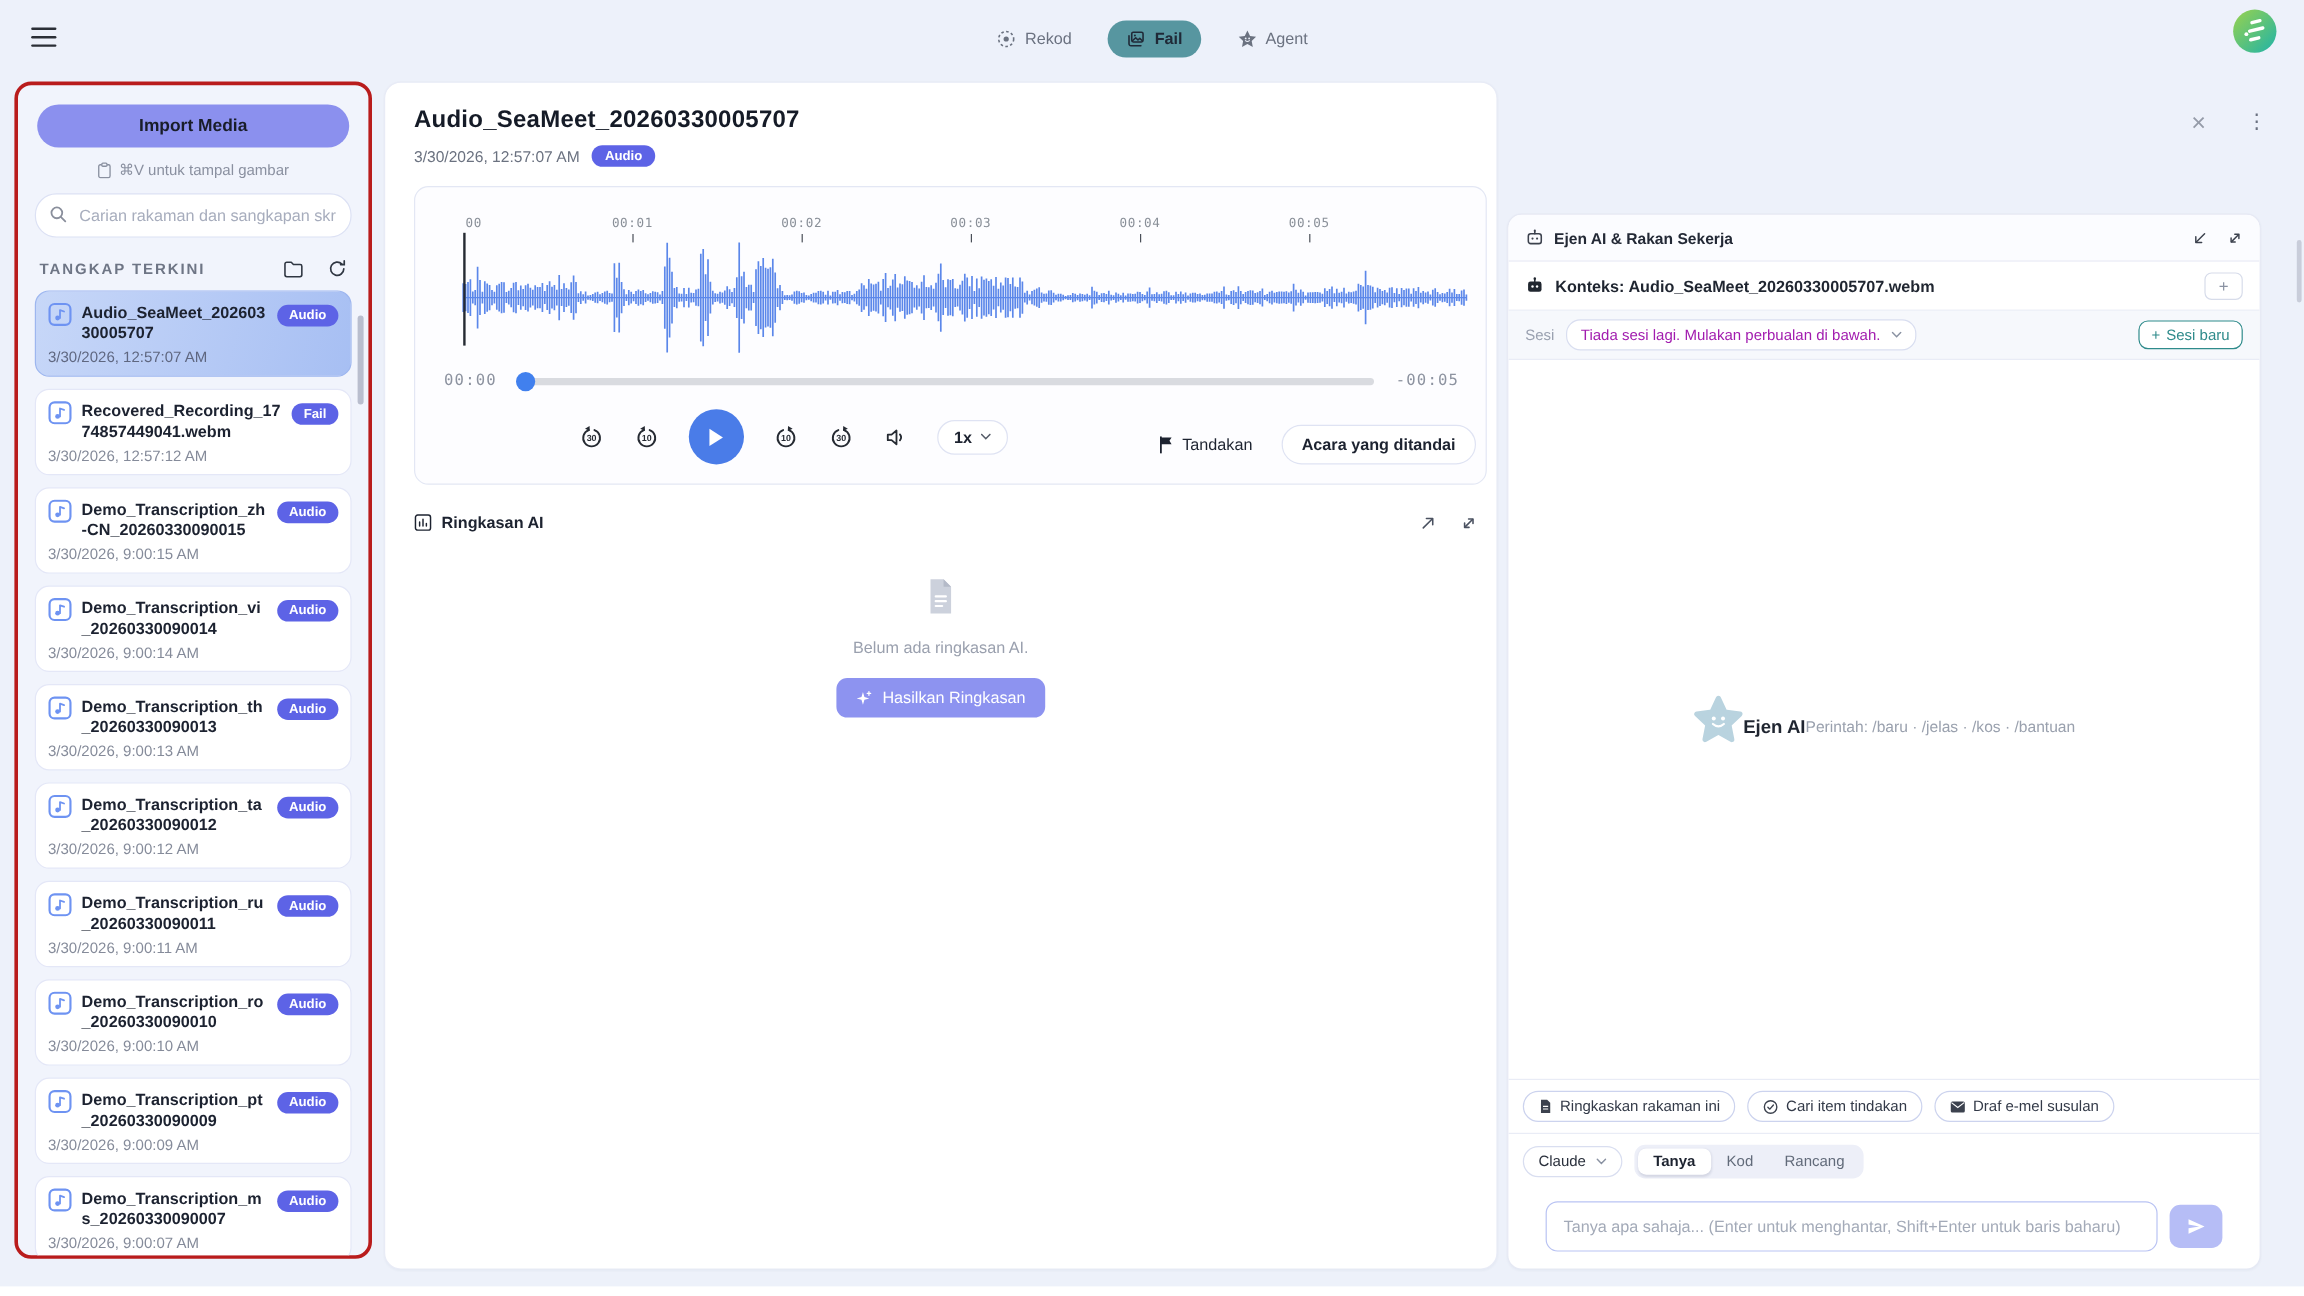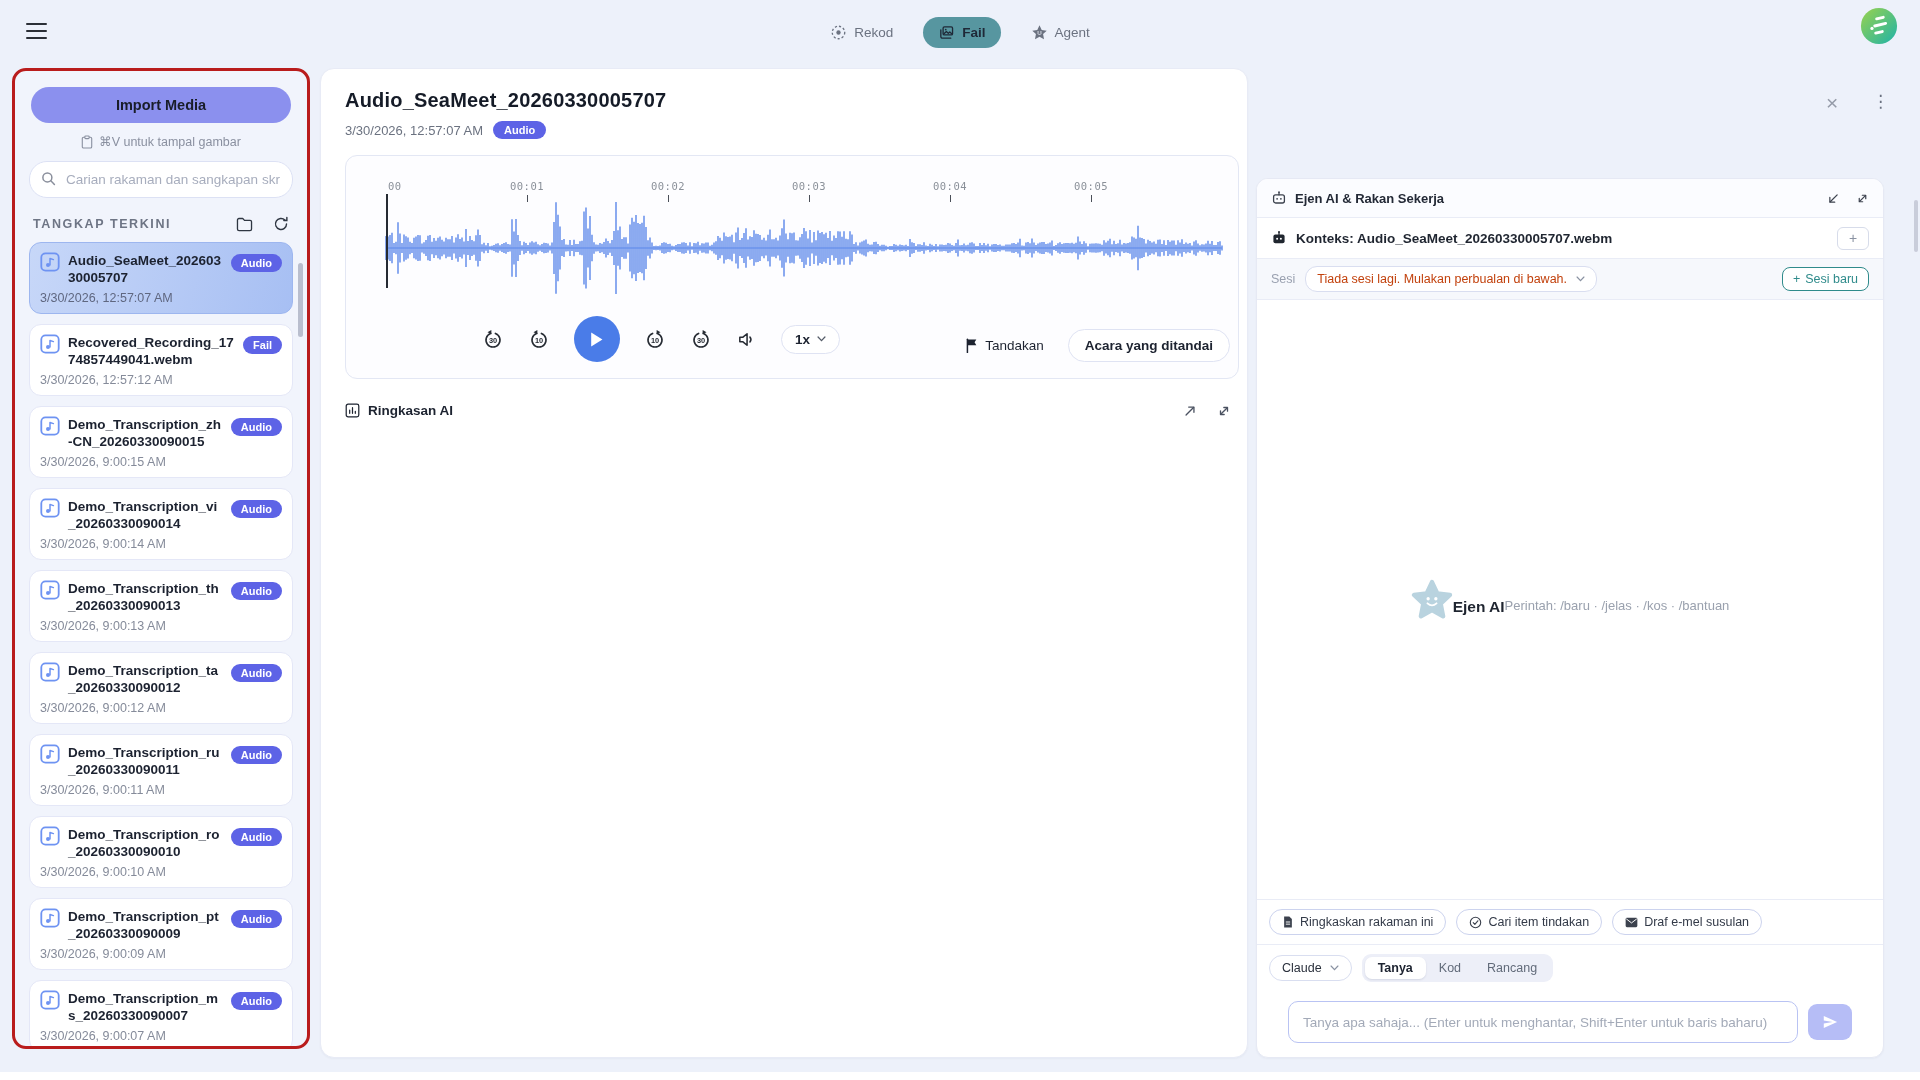--- a/index.html
+++ b/index.html
@@ -89,21 +89,21 @@
   .ap-row{display:flex;align-items:center;padding:0 14px;border-bottom:1px solid #e9ecf6;flex:none;}
   .ap-head{height:38px;background:#fbfcff;gap:8px;}
   .ap-head-title{font-size:13px;font-weight:bold;color:#232936;}
   .ap-head-icons{margin-left:auto;display:flex;gap:16px;color:#3c424e;}
   .ap-head-icons span{cursor:pointer;}
   .ap-context{height:40px;gap:9px;}
   .ap-context-text{font-size:13.5px;font-weight:bold;color:#1f2530;}
   .ap-plus{margin-left:auto;width:32px;height:23px;border:1px solid #d7dcea;border-radius:6px;background:#fff;color:#8a92a2;font-size:14px;display:flex;align-items:center;justify-content:center;cursor:pointer;}
   .ap-session{height:40px;background:#f6f8fc;gap:10px;}
   .ap-session-label{font-size:12.5px;color:#9aa1b0;}
-  .ap-session-select{display:flex;align-items:center;gap:9px;background:#fff;border:1px solid #d9def0;border-radius:12px;padding:5px 11px;font-size:12.5px;color:#c2410c;cursor:pointer;}
+  .ap-session-select{display:flex;align-items:center;gap:9px;background:#fff;border:1px solid #d9def0;border-radius:12px;padding:5px 11px;font-size:12.5px;color:#a21caf;cursor:pointer;}
   .ap-new-session{margin-left:auto;display:flex;align-items:center;gap:5px;border:1px solid var(--accent_teal,#2f8b8b);color:var(--accent_teal,#2f8b8b);border-radius:8px;background:#fff;padding:4px 10px;font-size:12.5px;cursor:pointer;font-family:inherit;}
   .ap-chat{flex:1;display:flex;flex-direction:row;align-items:center;justify-content:center;}
   .ap-empty-title{margin-top:14px;font-size:15.5px;font-weight:bold;color:#1f2530;}
   .ap-empty-cmds{margin-top:12px;font-size:13px;color:#9aa1ae;}
   .ap-chips{display:flex;gap:10px;padding:9px 12px;border-top:1px solid #e9ecf6;flex:none;}
   .chip{display:flex;align-items:center;gap:6px;border:1px solid #ccd3ee;border-radius:16px;background:#fff;padding:5px 12px;font-size:12.5px;color:#333a48;cursor:pointer;font-family:inherit;}
   .chip svg{color:#3c424e;}
   .ap-model-row{display:flex;align-items:center;gap:10px;padding:9px 12px;border-top:1px solid #e9ecf6;flex:none;}
   .provider-pill{display:flex;align-items:center;gap:8px;border:1px solid #d9def0;border-radius:16px;background:#fff;padding:5px 12px;font-size:12.5px;color:#2a303c;cursor:pointer;}
   .seg{display:flex;background:#edeff8;border-radius:9px;padding:3px;}
@@ -387,20 +387,27 @@
           <i class="tick-mark" style="left: 564px;"></i>
           <span class="tick-label" style="left: 705px;">00:05</span>
           <i class="tick-mark" style="left: 705px;"></i>
         </div>
       <svg class="wave-svg" width="836" height="100" viewBox="0 0 836 100">
         <path d="M0 50 H836" stroke="#5b87ea" stroke-width="1.2"></path>
         <path stroke="#5b87ea" stroke-width="1.4" fill="none" d="M0 38.0V62.0M2 38.6V61.4M4 37.1V62.9M6 34.7V65.3M8 45.0V55.0M10 43.7V56.3M12 24.2V75.8M14 35.4V64.6M16 45.1V54.9M18 36.4V63.6M20 38.2V61.8M22 39.5V60.5M24 43.7V56.3M26 45.1V54.9M28 39.8V60.2M30 38.5V61.5M32 37.0V63.0M34 37.3V62.7M36 45.4V54.6M38 44.3V55.7M40 41.9V58.1M42 37.7V62.3M44 36.9V63.1M46 43.8V56.2M48 39.9V60.1M50 42.8V57.2M52 39.7V60.3M54 38.5V61.5M56 41.7V58.3M58 43.4V56.6M60 39.8V60.2M62 41.2V58.8M64 41.2V58.8M66 37.9V62.1M68 44.6V55.4M70 39.6V60.4M72 36.3V63.7M74 40.9V59.1M76 39.4V60.6M78 43.4V56.6M80 31.1V68.9M82 42.9V57.1M84 38.0V62.0M86 42.1V57.9M88 43.2V56.8M90 37.2V62.8M92 31.5V68.5M94 36.9V63.1M96 46.3V53.7M98 44.7V55.3M100 47.3V52.7M102 45.0V55.0M104 48.2V51.8M106 47.8V52.2M108 47.1V52.9M110 45.7V54.3M112 45.2V54.8M114 47.2V52.8M116 46.1V53.9M118 44.9V55.1M120 44.2V55.8M122 46.1V53.9M124 46.6V53.4M126 21.3V78.7M128 33.4V66.6M130 21.0V79.0M132 36.9V63.1M134 43.1V56.9M136 47.2V52.8M138 43.7V56.3M140 45.1V54.9M142 47.0V53.0M144 44.6V55.4M146 43.2V56.8M148 44.4V55.6M150 43.7V56.3M152 46.3V53.7M154 47.3V52.7M156 46.1V53.9M158 44.8V55.2M160 45.1V54.9M162 45.6V54.4M164 47.5V52.5M166 44.6V55.4M168 24.0V76.0M170 4.2V95.8M172 16.7V83.3M174 28.4V71.6M176 42.1V57.9M178 41.1V58.9M180 46.5V53.5M182 46.8V53.2M184 42.0V58.0M186 47.1V52.9M188 41.7V58.3M190 46.0V54.0M192 46.1V53.9M194 43.2V56.8M196 42.7V57.3M198 13.4V86.6M200 9.5V90.5M202 30.6V69.4M204 18.1V81.9M206 36.7V63.3M208 44.2V55.8M210 46.4V53.6M212 46.8V53.2M214 45.1V54.9M216 45.8V54.2M218 44.0V56.0M220 40.5V59.5M222 43.1V56.9M224 45.3V54.7M226 42.1V57.9M228 33.0V67.0M230 4.0V96.0M232 32.2V67.8M234 28.5V71.5M236 41.1V58.9M238 39.2V60.8M240 39.2V60.8M242 45.4V54.6M244 26.4V73.6M246 19.7V80.3M248 23.7V76.3M250 17.1V82.9M252 25.1V74.9M254 25.9V74.1M256 24.8V75.2M258 17.7V82.3M260 29.1V70.9M262 42.2V57.8M264 39.5V60.5M266 44.6V55.4M268 48.1V51.9M270 47.8V52.2M272 48.0V52.0M274 47.4V52.6M276 44.9V55.1M278 44.3V55.7M280 44.8V55.2M282 46.1V53.9M284 45.8V54.2M286 47.8V52.2M288 48.2V51.8M290 46.9V53.1M292 46.0V54.0M294 46.0V54.0M296 44.4V55.6M298 44.3V55.7M300 45.1V54.9M302 47.6V52.4M304 44.3V55.7M306 48.2V51.8M308 45.1V54.9M310 45.2V54.8M312 43.7V56.3M314 47.3V52.7M316 45.3V54.7M318 45.6V54.4M320 44.6V55.4M322 44.5V55.5M324 47.8V52.2M326 46.8V53.2M328 44.5V55.5M330 43.2V56.8M332 38.0V62.0M334 39.8V60.2M336 42.7V57.3M338 34.6V65.4M340 38.3V61.7M342 39.0V61.0M344 38.4V61.6M346 36.7V63.3M348 44.3V55.7M350 34.4V65.6M352 29.6V70.4M354 41.9V58.1M356 40.1V59.9M358 34.9V65.1M360 30.3V69.7M362 41.5V58.5M364 38.2V61.8M366 38.9V61.1M368 32.3V67.7M370 35.7V64.3M372 36.1V63.9M374 36.9V63.1M376 41.8V58.2M378 39.8V60.2M380 42.5V57.5M382 36.7V63.3M384 31.4V68.6M386 41.2V58.8M388 41.3V58.7M390 39.7V60.3M392 42.6V57.4M394 37.6V62.4M396 30.2V69.8M398 21.5V78.5M400 35.4V64.6M402 41.3V58.7M404 34.8V65.2M406 35.3V64.7M408 34.5V65.5M410 42.2V57.8M412 42.6V57.4M414 39.2V60.8M416 35.9V64.1M418 30.1V69.9M420 33.2V66.8M422 40.5V59.5M424 32.1V67.9M426 44.6V55.4M428 34.1V65.9M430 42.2V57.8M432 32.4V67.6M434 35.1V64.9M436 34.1V65.9M438 36.2V63.8M440 34.7V65.3M442 40.1V59.9M444 32.9V67.1M446 42.7V57.3M448 37.5V62.5M450 39.9V60.1M452 33.3V66.7M454 33.6V66.4M456 38.7V61.3M458 33.2V66.8M460 40.7V59.3M462 41.2V58.8M464 33.2V66.8M466 36.5V63.5M468 46.0V54.0M470 44.3V55.7M472 47.5V52.5M474 44.5V55.5M476 43.5V56.5M478 42.4V57.6M480 41.4V58.6M482 45.8V54.2M484 46.7V53.3M486 46.6V53.4M488 44.0V56.0M490 43.8V56.2M492 46.0V54.0M494 47.7V52.3M496 46.7V53.3M498 46.7V53.3M500 47.7V52.3M502 48.7V51.3M504 48.0V52.0M506 47.9V52.1M508 46.1V53.9M510 46.8V53.2M512 47.8V52.2M514 46.6V53.4M516 46.9V53.1M518 47.6V52.4M520 46.8V53.2M522 48.1V51.9M524 41.0V59.0M526 44.3V55.7M528 45.1V54.9M530 47.9V52.1M532 46.3V53.7M534 46.2V53.8M536 47.1V52.9M538 44.3V55.7M540 47.6V52.4M542 48.0V52.0M544 45.8V54.2M546 46.8V53.2M548 48.1V51.9M550 45.9V54.1M552 48.2V51.8M554 46.5V53.5M556 46.6V53.4M558 46.9V53.1M560 46.8V53.2M562 45.1V54.9M564 45.4V54.6M566 46.9V53.1M568 47.8V52.2M570 45.0V55.0M572 41.6V58.4M574 47.3V52.7M576 46.9V53.1M578 45.6V54.4M580 47.2V52.8M582 46.8V53.2M584 44.8V55.2M586 44.3V55.7M588 45.6V54.4M590 48.0V52.0M592 48.1V51.9M594 45.1V54.9M596 46.9V53.1M598 44.9V55.1M600 47.2V52.8M602 45.7V54.3M604 48.2V51.8M606 46.5V53.5M608 45.9V54.1M610 45.9V54.1M612 46.9V53.1M614 46.6V53.4M616 47.8V52.2M618 47.7V52.3M620 46.6V53.4M622 46.5V53.5M624 46.5V53.5M626 45.2V54.8M628 45.0V55.0M630 45.9V54.1M632 44.6V55.4M634 40.7V59.3M636 47.4V52.6M638 47.8V52.2M640 44.6V55.4M642 43.9V56.1M644 45.3V54.7M646 40.6V59.4M648 44.4V55.6M650 47.1V52.9M652 45.4V54.6M654 44.4V55.6M656 43.9V56.1M658 44.0V56.0M660 46.1V53.9M662 45.5V54.5M664 44.5V55.5M666 42.5V57.5M668 47.9V52.1M670 46.9V53.1M672 45.2V54.8M674 44.3V55.7M676 45.9V54.1M678 45.3V54.7M680 44.9V55.1M682 45.0V55.0M684 45.2V54.8M686 44.7V55.3M688 45.8V54.2M690 44.8V55.2M692 38.4V61.6M694 43.5V56.5M696 45.9V54.1M698 43.2V56.8M700 45.2V54.8M702 48.3V51.7M704 45.8V54.2M706 45.5V54.5M708 45.5V54.5M710 45.3V54.7M712 45.4V54.6M714 45.8V54.2M716 46.7V53.3M718 42.2V57.8M720 44.6V55.4M722 42.8V57.2M724 40.8V59.2M726 46.3V53.7M728 42.7V57.3M730 45.9V54.1M732 45.2V54.8M734 41.7V58.3M736 46.5V53.5M738 45.1V54.9M740 45.5V54.5M742 44.9V55.1M744 44.2V55.8M746 38.4V61.6M748 39.6V60.4M750 40.8V59.2M752 27.7V72.3M754 39.6V60.4M756 39.9V60.1M758 41.0V59.0M760 45.5V54.5M762 41.8V58.2M764 42.9V57.1M766 44.4V55.6M768 43.6V56.4M770 45.8V54.2M772 41.7V58.3M774 41.4V58.6M776 46.1V53.9M778 42.2V57.8M780 47.0V53.0M782 41.9V58.1M784 43.7V56.3M786 42.4V57.6M788 42.4V57.6M790 46.7V53.3M792 42.3V57.7M794 44.6V55.4M796 41.2V58.8M798 46.0V54.0M800 44.5V55.5M802 45.8V54.2M804 44.9V55.1M806 47.5V52.5M808 43.4V56.6M810 42.3V57.7M812 45.4V54.6M814 47.3V52.7M816 46.2V53.8M818 46.5V53.5M820 45.4V54.6M822 42.7V57.3M824 45.7V54.3M826 42.9V57.1M828 47.1V52.9M830 46.9V53.1M832 44.0V56.0M834 43.2V56.8M836 47.4V52.6"></path>
       </svg>
       <div class="playhead"></div>
     </div>
+    <div class="slider-row">
+      <span class="time-label">00:00</span>
+      <div class="slider-track">
+        <div class="slider-thumb"></div>
+      </div>
+      <span class="time-label">-00:05</span>
+    </div>
     <div class="controls-row">
       <div class="controls-center">
         <button class="icon-btn">
           <svg width="22" height="22" viewBox="0 0 22 22">
               <path d="M13.39 5.42 A7 7 0 1 1 8.61 5.42" fill="none" stroke="currentColor" stroke-width="1.6" stroke-linecap="round"></path>
               <path d="M9.3 1.9 L9.5 6.2 L5.5 4.2 Z" fill="currentColor"></path>
               <text x="11" y="14.6" text-anchor="middle" font-size="7.4" font-weight="bold" fill="currentColor">30</text>
             </svg>
         </button>
         <button class="icon-btn">
@@ -478,20 +485,39 @@
         </span>
       <span>
           <svg width="14" height="14" viewBox="0 0 16 16" fill="none" stroke="currentColor" stroke-width="1.5" stroke-linecap="round" stroke-linejoin="round">
             <path d="M4.5 11.5 L11.5 4.5"></path>
             <path d="M7.8 4 H12 V8.2"></path>
             <path d="M8.2 12 H4 V7.8"></path>
           </svg>
         </span>
     </span>
   </div>
+  <div class="summary-empty">
+    <span class="doc">
+      <svg width="28" height="32" viewBox="0 0 24 28">
+          <path d="M4.5 1.5 H14 L19.5 7 V26.5 H4.5 Z" fill="#ccd1dc"></path>
+          <path d="M14 1.5 V7 H19.5 Z" fill="#b4bac8"></path>
+          <path d="M8.3 14 H15.7 M8.3 17.5 H15.7 M8.3 21 H13" stroke="#fff" stroke-width="1.6" stroke-linecap="round"></path>
+        </svg>
+    </span>
+    <div class="summary-empty-text">Belum ada ringkasan AI.</div>
+    <button class="generate-btn">
+      <span>
+          <svg width="14" height="14" viewBox="0 0 16 16">
+            <path d="M7 2 L8.4 6.6 L13 8 L8.4 9.4 L7 14 L5.6 9.4 L1 8 L5.6 6.6 Z" fill="#fff"></path>
+            <path d="M12.7 1.5 V5 M11 3.2 H14.4" stroke="#fff" stroke-width="1.2" stroke-linecap="round"></path>
+          </svg>
+        </span>
+      <span>Hasilkan Ringkasan</span>
+    </button>
+  </div>
 </div>
 
 <span class="win-close">×</span>
 <span class="win-kebab">⋮</span>
 
 <div class="agent-panel">
   <div class="ap-row ap-head">
     <span>
       <svg width="16" height="16" viewBox="0 0 16 16" fill="none" stroke="#3c424e" stroke-width="1.3">
           <rect x="2.6" y="4.8" width="10.8" height="8.2" rx="2"></rect>

